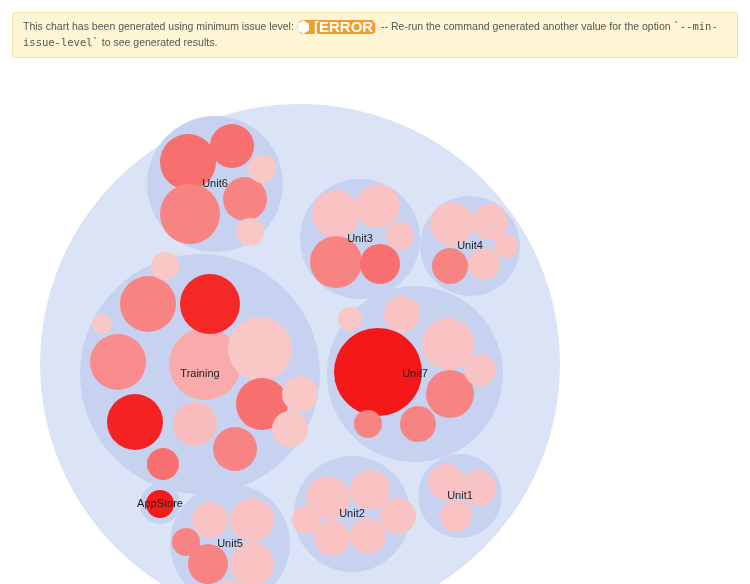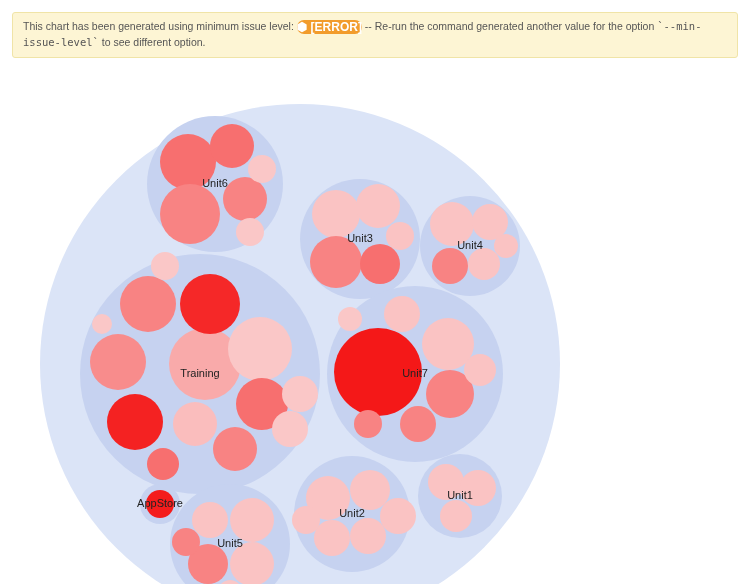--- a/index.html
+++ b/index.html
@@ -19,21 +19,21 @@
     font-size: 10.5px;
     color: #555;
     line-height: 1.5;
   }
   .notice .badge {
     display: inline-block;
     background: #f29c2c;
     color: #fff;
     padding: 0 0;
     border-radius: 7px;
-    font-size: 12px;
+    font-size: 15px;
     font-weight: 600;
     vertical-align: middle;
     line-height: 14px;
   }
   .notice code {
     font-family: ui-monospace, SFMono-Regular, Menlo, Consolas, monospace;
     font-size: 10.5px;
   }
   .chart-area {
     position: relative;
@@ -50,21 +50,21 @@
   }
 </style>
 </head>
 <body>
 
 <div class="notice">
   <span>This chart has been generated using minimum issue level: </span>
   <span class="badge">⬢ [ERROR]</span>
   <span> -- Re-run the command generated another value for the option </span>
   <code>`--min-issue-level`</code>
-  <span> to see different option.</span>
+  <span> to see generated results.</span>
 </div>
 
 <div class="chart-area">
   <svg id="chart-svg" width="600" height="560" viewBox="0 0 600 560">
       <circle cx="300" cy="300" r="260" fill="#dbe4f7"></circle>
       <circle cx="200" cy="310" r="120" fill="#c6d2f0"></circle>
       <circle cx="215" cy="120" r="68" fill="#c6d2f0"></circle>
       <circle cx="360" cy="175" r="60" fill="#c6d2f0"></circle>
       <circle cx="470" cy="182" r="50" fill="#c6d2f0"></circle>
       <circle cx="415" cy="310" r="88" fill="#c6d2f0"></circle>

